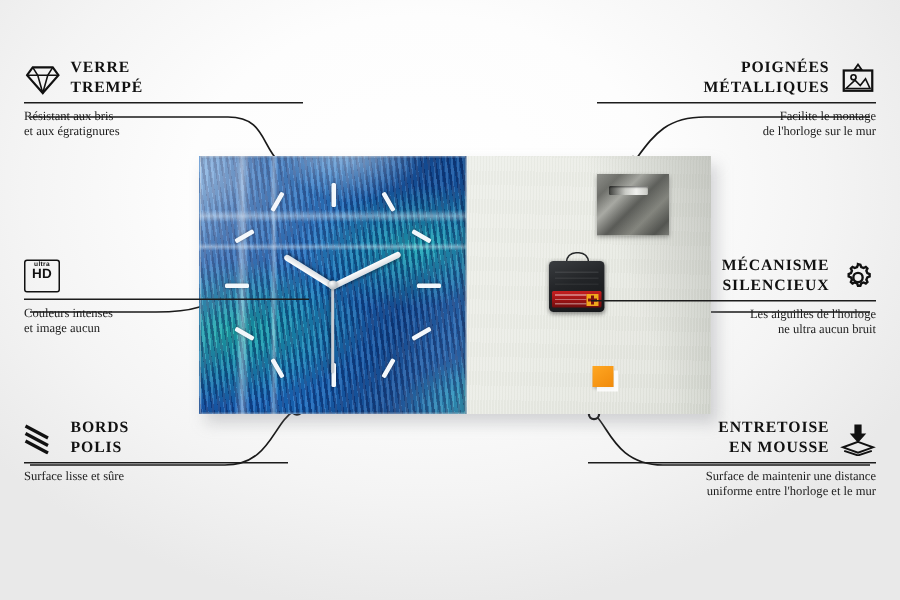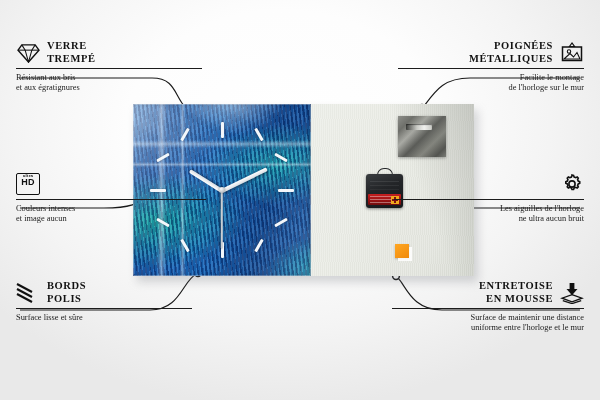--- a/index.html
+++ b/index.html
@@ -463,20 +463,22 @@
         </svg>
       </span>
     </div>
     <div class="feat-rule"></div>
     <div class="feat-sub">Facilite le montage
 de l'horloge sur le mur</div>
   </div>
 
   <div class="feat right" id="feat-meca">
     <div class="feat-head">
+      <span class="feat-title">MÉCANISME
+SILENCIEUX</span>
       <span class="feat-icon">
         <svg width="24" height="24" viewBox="0 0 24 24">
           <path d="M9.6 1.6 h4.8 l.7 2.3 2.2 1 2.2-1.1 3.4 3.4 -1.1 2.2 1 2.2 2.3 .7 v4.8" fill="none" stroke="none"></path>
           <path d="M12 2.4 l1.9 .5 .9 2.0 2.0 .9 2.0-.6 1.4 1.4 -.6 2.0 .9 2.0 2.0 .9
                    v0" fill="none" stroke="none"></path>
           <path d="M12 3.1
                    l1.55 .42 .62 1.52 1.55 .64 1.47 -.7 1.1 1.1 -.7 1.47 .64 1.55 1.52 .62
                    v1.56 l-1.52 .62 -.64 1.55 .7 1.47 -1.1 1.1 -1.47 -.7 -1.55 .64 -.62 1.52
                    h-1.56 l-.62 -1.52 -1.55 -.64 -1.47 .7 -1.1 -1.1 .7 -1.47 -.64 -1.55 -1.52 -.62
                    v-1.56 l1.52 -.62 .64 -1.55 -.7 -1.47 1.1 -1.1 1.47 .7 1.55 -.64 .62 -1.52 z" fill="none" stroke="currentColor" stroke-width="1.6"></path>

